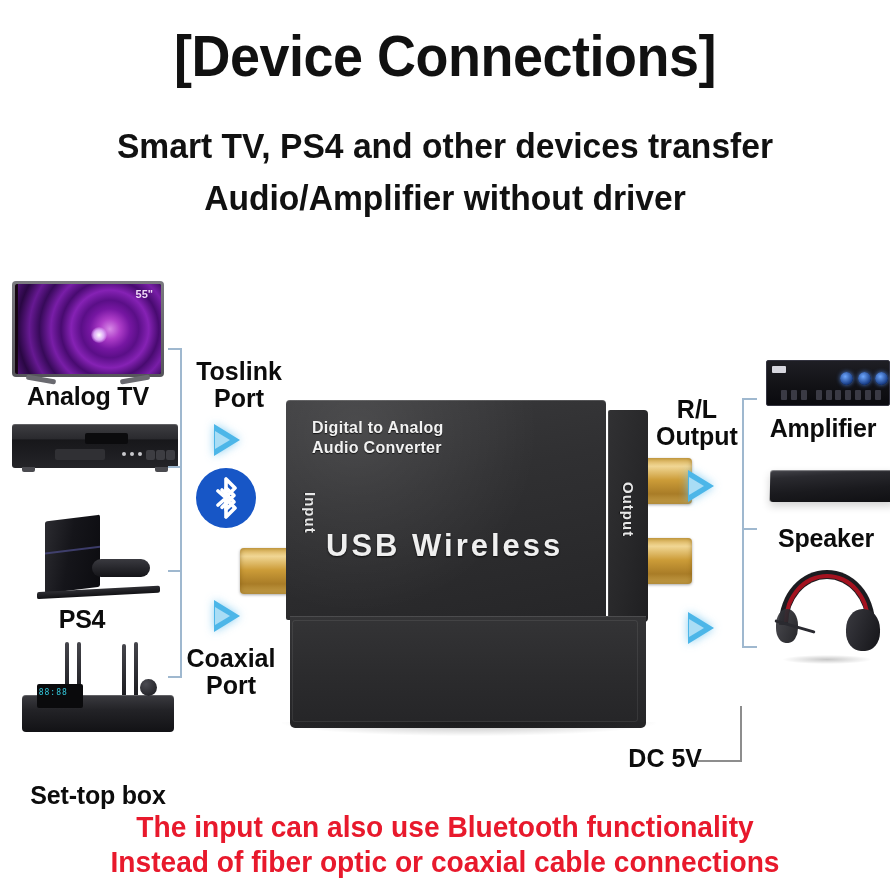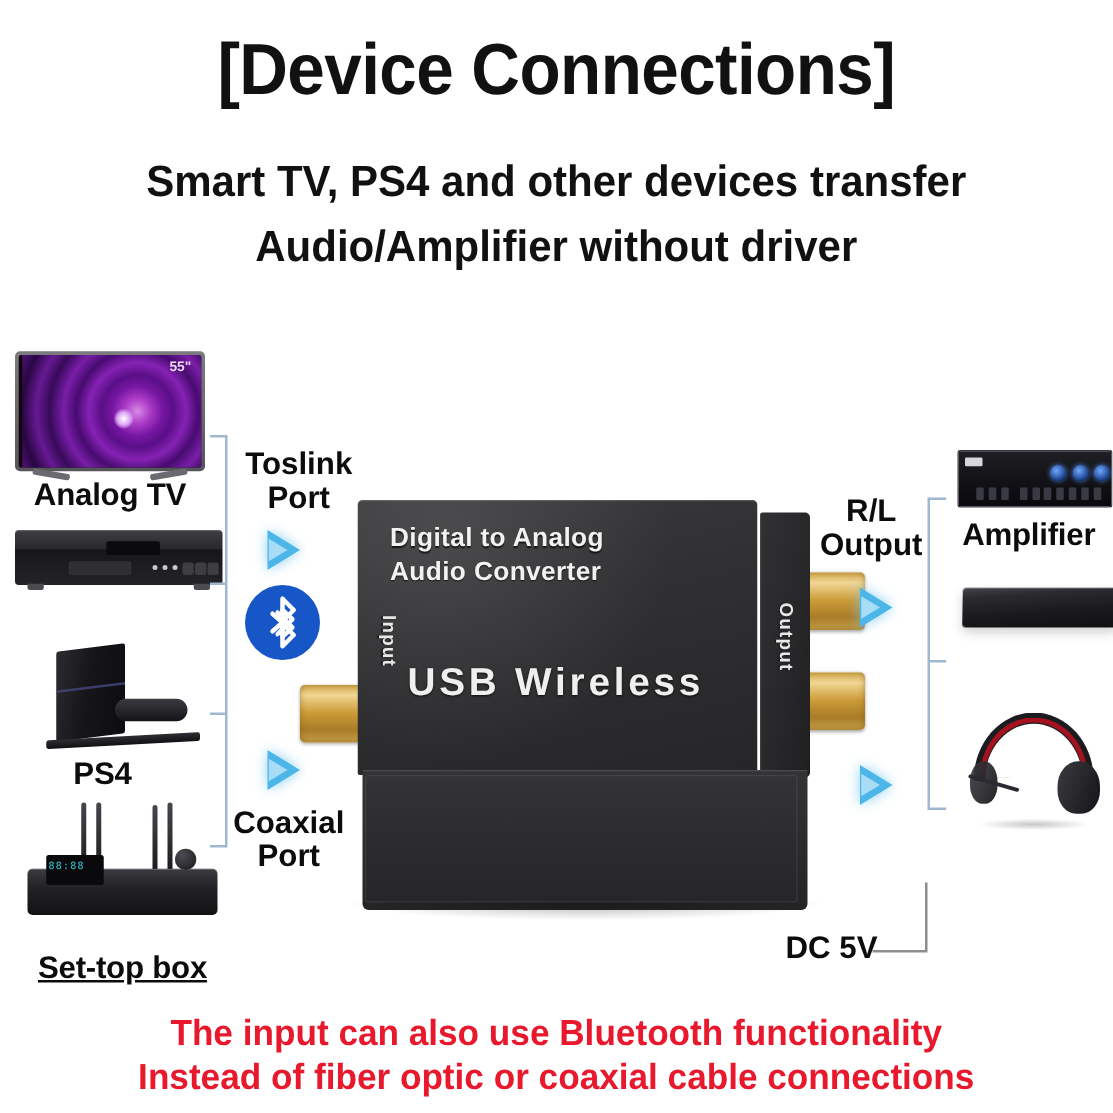--- a/index.html
+++ b/index.html
@@ -176,21 +176,21 @@
   .conv-shadow {
     position: absolute;
     left: 14px; top: 322px;
     width: 374px; height: 14px;
     background: radial-gradient(ellipse at 50% 0%, rgba(0,0,0,.30), rgba(0,0,0,0) 72%);
   }
 
   .conv-brand {
     position: absolute;
     left: 44px; top: 18px;
-    font-size: 21px;
+    font-size: 16px;
     font-weight: bold;
     color: #f2f2f2;
     line-height: 1.28;
     letter-spacing: 0.3px;
     text-shadow: 0 1px 1px rgba(0,0,0,.7);
   }
   .conv-model {
     position: absolute;
     left: 58px; top: 128px;
     font-size: 31px;
@@ -528,21 +528,21 @@
   <div class="pict" style="left:22px; top:640px; width:152px; height:92px;">
     <div class="stb-ant" style="left:28%; top:2px; height:56px;"></div>
     <div class="stb-ant" style="left:36%; top:2px; height:56px;"></div>
     <div class="stb-ant" style="left:66%; top:4px; height:54px;"></div>
     <div class="stb-ant" style="left:74%; top:2px; height:56px;"></div>
     <div class="stb-body"></div>
     <div class="stb-led"></div>
     <div class="stb-led-txt">88:88</div>
     <div class="stb-knob"></div>
   </div>
-  <div class="dev-label" style="left:6px; top:760px; width:184px;text-decoration:underline;">Set-top box</div>
+  <div class="dev-label" style="left:6px; top:781px; width:184px;">Set-top box</div>
 
   <div class="bracket left" style="left:180px; top:348px; width:2px; height:330px;">
     <div class="spine"></div>
     <div class="tick" style="top:0px;"></div>
     <div class="tick" style="top:118px;"></div>
     <div class="tick" style="top:222px;"></div>
     <div class="tick" style="top:328px;"></div>
   </div>
 
   <div class="ann" style="left:180px; top:358px; width:118px;">
@@ -617,20 +617,21 @@
     <div class="amp-sm" style="left:64%;"></div>
     <div class="amp-sm" style="left:72%;"></div>
     <div class="amp-sm" style="left:80%;"></div>
     <div class="amp-sm" style="left:88%;"></div>
   </div>
   <div class="dev-label" style="left:756px; top:414px; width:134px;text-align:center;">Amplifier</div>
 
   <div class="pict" style="left:770px; top:470px; width:124px; height:32px;">
     <div class="bar-body"></div>
   </div>
+  <div class="dev-label" style="left:762px; top:524px; width:128px;">Speaker</div>
 
   <div class="pict" style="left:772px; top:570px; width:110px; height:88px;">
     <div class="hs-band"></div>
     <div class="hs-band-red"></div>
     <div class="hs-cup r"></div>
     <div class="hs-cup l"></div>
     <div class="hs-mic"></div>
     <div class="hs-shadow"></div>
   </div>
 

